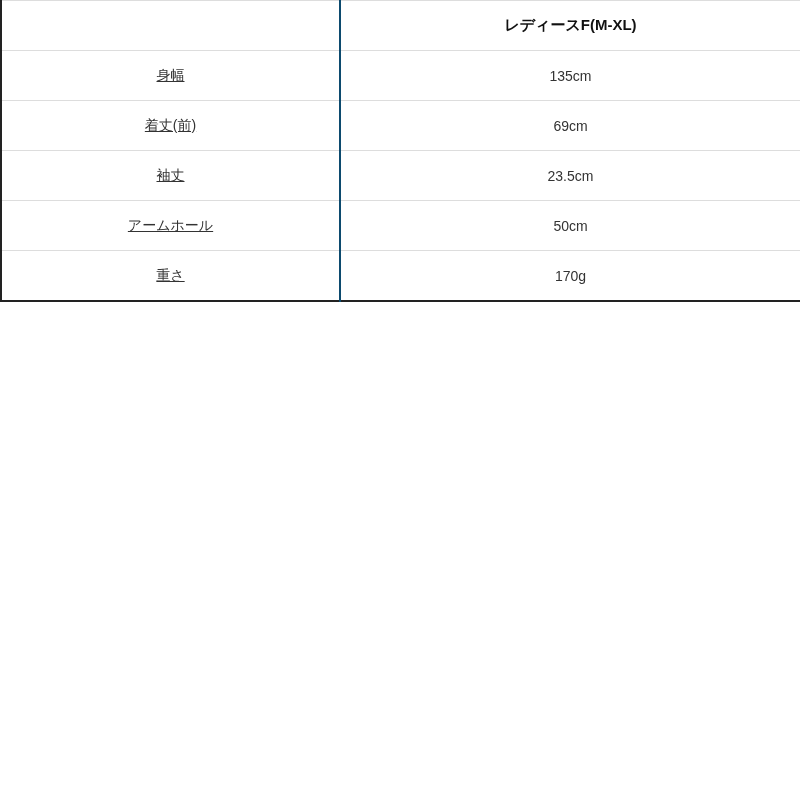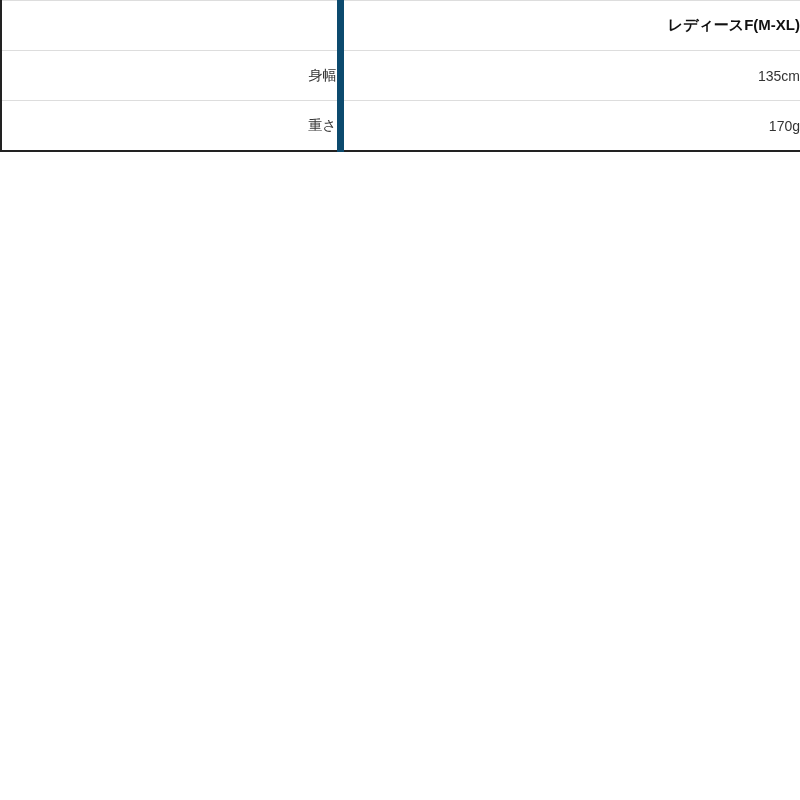--- a/index.html
+++ b/index.html
@@ -26,37 +26,38 @@
     border-bottom: 2px solid #222222;
     border-top: 1px solid #dddddd;
   }
   table.spec-table col.col-label { width: 339px; }
   table.spec-table col.col-value { width: 461px; }
   table.spec-table th,
   table.spec-table td {
     height: 49px;
     padding: 0;
     margin: 0;
-    text-align: right;
+    text-align: center;
     vertical-align: middle;
     background: #ffffff;
   }
   table.spec-table thead th {
     font-size: 15px;
     font-weight: bold;
     color: #111111;
   }
   table.spec-table tbody td {
     font-size: 14px;
     font-weight: normal;
     color: #333333;
     border-top: 1px solid #dddddd;
   }
   table.spec-table .label-cell {
-    border-right: 7px solid #0c4a6e;
+    border-right: 2px solid #0c4a6e;
+    text-decoration: underline;
   }
 </style>
 </head>
 <body>
 
 <div class="spec-table-wrap">
   <table class="spec-table">
     <colgroup>
       <col class="col-label">
       <col class="col-value">
@@ -66,18 +67,30 @@
         <th class="label-cell"></th>
         <th>レディースF(M-XL)</th>
       </tr>
     </thead>
     <tbody>
       <tr>
         <td class="label-cell">身幅</td>
         <td>135cm</td>
       </tr>
       <tr>
+        <td class="label-cell">着丈(前)</td>
+        <td>69cm</td>
+      </tr>
+      <tr>
+        <td class="label-cell">袖丈</td>
+        <td>23.5cm</td>
+      </tr>
+      <tr>
+        <td class="label-cell">アームホール</td>
+        <td>50cm</td>
+      </tr>
+      <tr>
         <td class="label-cell">重さ</td>
         <td>170g</td>
       </tr>
     </tbody>
   </table>
 </div>
 
 </body></html>

